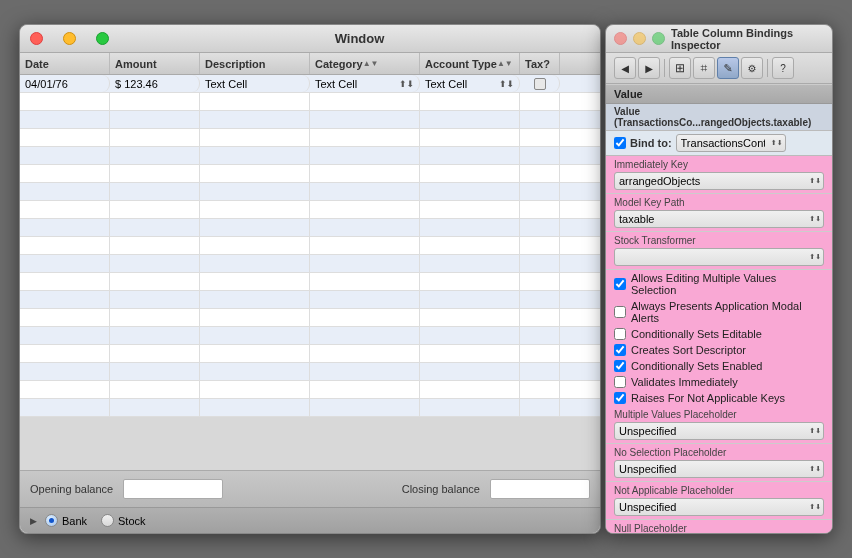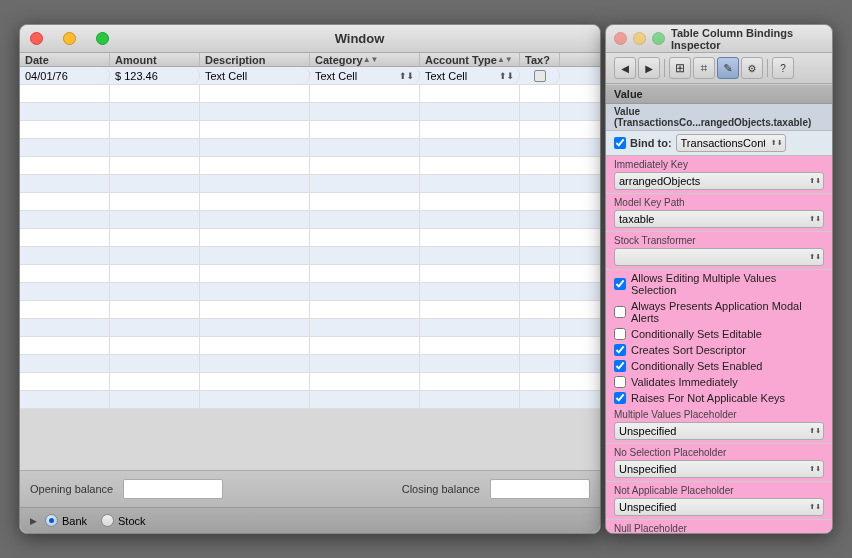--- a/index.html
+++ b/index.html
@@ -66,21 +66,21 @@
       overflow: hidden;
       display: flex;
       flex-direction: column;
     }
 
     .table-header {
       display: grid;
       grid-template-columns: 90px 90px 110px 110px 100px 40px;
       background: linear-gradient(to bottom, #e0e0e0, #cacaca);
       border-bottom: 1px solid #aaa;
-      height: 14px;
+      height: 22px;
     }
 
     .table-header-cell {
       padding: 3px 5px;
       font-size: 11px;
       font-weight: bold;
       color: #333;
       border-right: 1px solid #bbb;
       display: flex;
       align-items: center;

